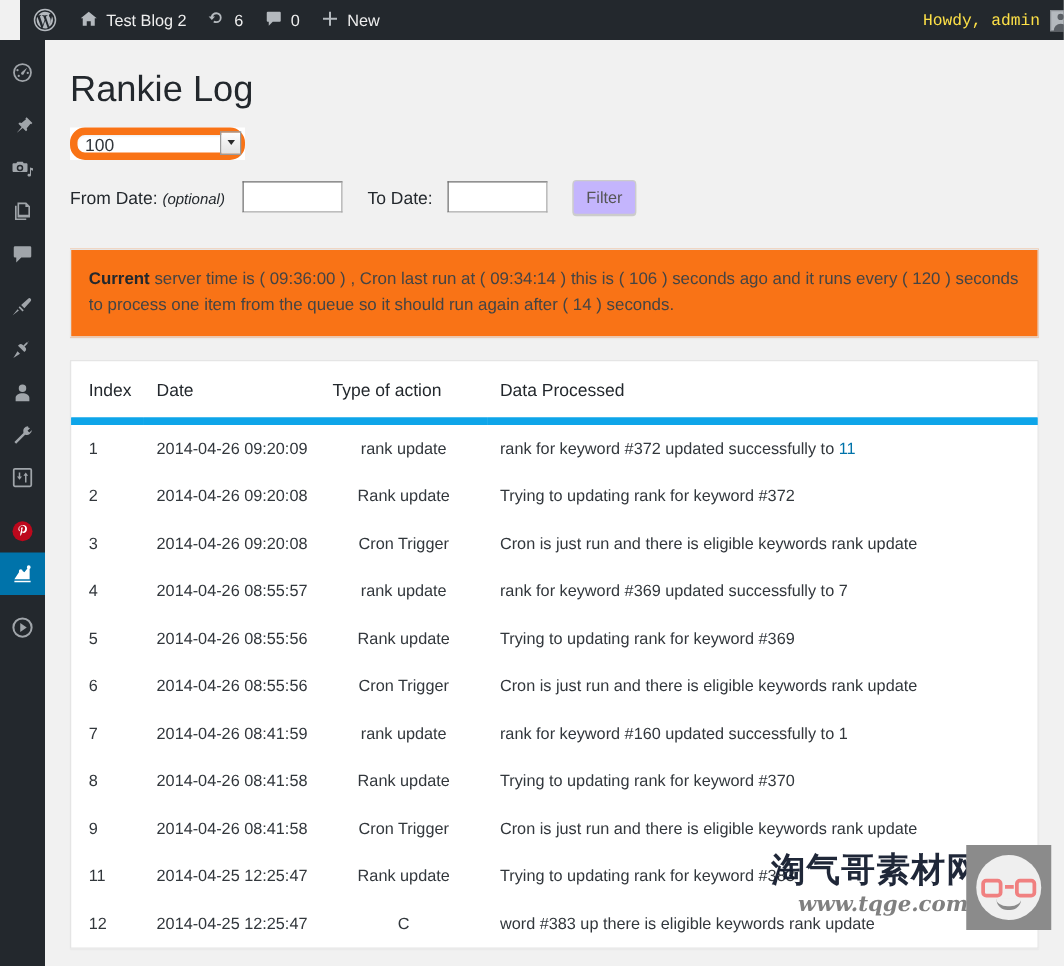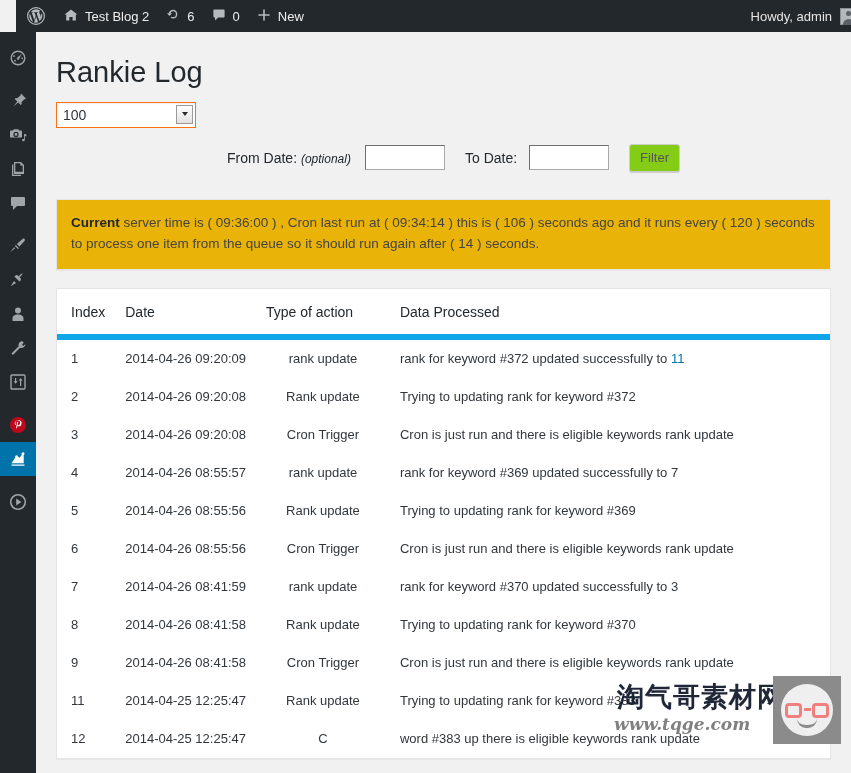--- a/index.html
+++ b/index.html
@@ -23,21 +23,21 @@
     z-index: 50;
   }
   .ab-item {
     display: flex; align-items: center; gap: 6px;
     height: 32px; padding: 0 8px;
     color: #eee; cursor: pointer; white-space: nowrap;
   }
   .ab-logo { padding: 0 9px 0 10px; }
   .ab-spacer { flex: 1 1 auto; }
   .ab-right { display: flex; align-items: center; padding-right: 10px; gap: 8px; }
-  .ab-howdy { font-size: 13px; color: #e5e5e5; }
+  .ab-howdy { font-size: 13px; color: #fde047; font-family: Liberation Mono, monospace; }
   .ab-avatar {
     width: 17px; height: 17px;
     background: #b4b9be; border: 1px solid #8c9196;
     display: flex; align-items: flex-end; justify-content: center;
     overflow: hidden;
   }
   .ab-avatar .head { width: 5px; height: 5px; border-radius: 50%; background: #5b6066; position: relative; top: -8px; }
   .ab-avatar .body { width: 11px; height: 6px; border-radius: 6px 6px 0 0; background: #5b6066; position: absolute; bottom: 0; }
   .avwrap { position: relative; width: 17px; height: 17px; }
 
@@ -75,25 +75,25 @@
     font-size: 29px; font-weight: 400; line-height: 1.3;
     color: #23282d;
   }
 
   .controls { padding: 10px 0 0 20px; }
   .row1 { display: flex; align-items: center; gap: 8px; }
   .wp-select {
     font-family: "Liberation Sans", sans-serif;
     font-size: 14px; color: #32373c;
     background: #fff;
-    border: 1px solid #f97316;
+    border: 6px solid #f97316;
     box-shadow: inset 0 1px 2px rgba(0,0,0,.07);
     height: 26px; padding: 0 24px 0 6px;
     -webkit-appearance: none; appearance: none;
-    border-radius: 0;
+    border-radius: 12px;
     background-image:
       linear-gradient(#f7f7f7,#e8e8e8);
     background-repeat: no-repeat;
     position: relative;
     cursor: pointer;
   }
   .selwrap { position: relative; display: inline-block; background:#fff; }
   .selwrap select { background: #fff; }
   .selwrap .arrowbox {
     position: absolute; right: 3px; top: 3px;
@@ -104,51 +104,51 @@
     pointer-events: none;
   }
   .selwrap .arrowbox i {
     display: block; width: 0; height: 0;
     border-style: solid; border-width: 4px 3.5px 0 3.5px;
     border-color: #2b2b2b transparent transparent transparent;
   }
   .sel-100 { width: 140px; }
   .sel-actions { width: 133px; }
 
-  .row2 { display: flex; align-items: center; gap: 4px; margin-top: 16px; justify-content: center; }
+  .row2 { display: flex; align-items: center; gap: 4px; margin-top: 16px; }
   .lbl { font-size: 14px; color: #23282d; }
   .lbl .opt { font-style: italic; font-size: 12px; }
   .wp-text {
     font-family: "Liberation Sans", sans-serif;
     font-size: 14px;
     height: 25px; width: 80px;
     border: 1px solid #a9a9a9;
     border-top-color: #6e6e6e; border-left-color: #6e6e6e;
     background: #fff; padding: 0 4px;
     border-radius: 0;
   }
   .from-input { width: 80px; margin-left: 10px; }
   .to-input { width: 80px; margin-left: 8px; }
   .to-label { margin-left: 16px; }
   .wp-button {
     font-family: "Liberation Sans", sans-serif;
     font-size: 13px; color: #555;
-    background: #84cc16;
+    background: #c4b5fd;
     border: 1px solid #ccc;
     border-radius: 3px;
     box-shadow: 0 1px 0 #ccc;
     height: 28px; padding: 0 10px;
     margin-left: 16px;
     cursor: pointer;
   }
 
   
   .notice {
     margin: 27px 20px 0 20px;
-    background: #eab308;
+    background: #f97316;
     border: 1px solid #e5e5e5;
     box-shadow: 0 1px 1px rgba(0,0,0,.04);
     padding: 13px 14px 14px 14px;
     font-size: 13.5px; line-height: 1.55;
     color: #444;
     max-width: 775px;
   }
   .notice b { color: #23282d; }
 
   
@@ -194,21 +194,21 @@
     font-family: "DejaVu Sans", sans-serif;
     font-weight: bold;
     font-size: 27px;
     line-height: 30px;
     letter-spacing: 1px;
     opacity: .93;
   }
   .wm-url {
     position: absolute; left: 14px; top: 40px;
     width: 185px;
-    text-align: left;
+    text-align: center;
     color: #6f6f6f;
     font-family: "DejaVu Serif", serif;
     font-style: italic; font-weight: bold;
     font-size: 17px;
     opacity: .88;
   }
   .wm-logo {
     position: absolute; right: 10px; top: 2px;
     width: 68px; height: 68px;
     background: #8b8b8b;
@@ -470,21 +470,21 @@
             <tr>
               <td class="c-index">6</td>
               <td class="c-date">2014-04-26 08:55:56</td>
               <td class="c-type">Cron Trigger</td>
               <td class="c-data">Cron is just run and there is eligible keywords rank update</td>
             </tr>
             <tr>
               <td class="c-index">7</td>
               <td class="c-date">2014-04-26 08:41:59</td>
               <td class="c-type">rank update</td>
-              <td class="c-data">rank for keyword #370 updated successfully to 3</td>
+              <td class="c-data">rank for keyword #160 updated successfully to 1</td>
             </tr>
             <tr>
               <td class="c-index">8</td>
               <td class="c-date">2014-04-26 08:41:58</td>
               <td class="c-type">Rank update</td>
               <td class="c-data">Trying to updating rank for keyword #370</td>
             </tr>
             <tr>
               <td class="c-index">9</td>
               <td class="c-date">2014-04-26 08:41:58</td>

